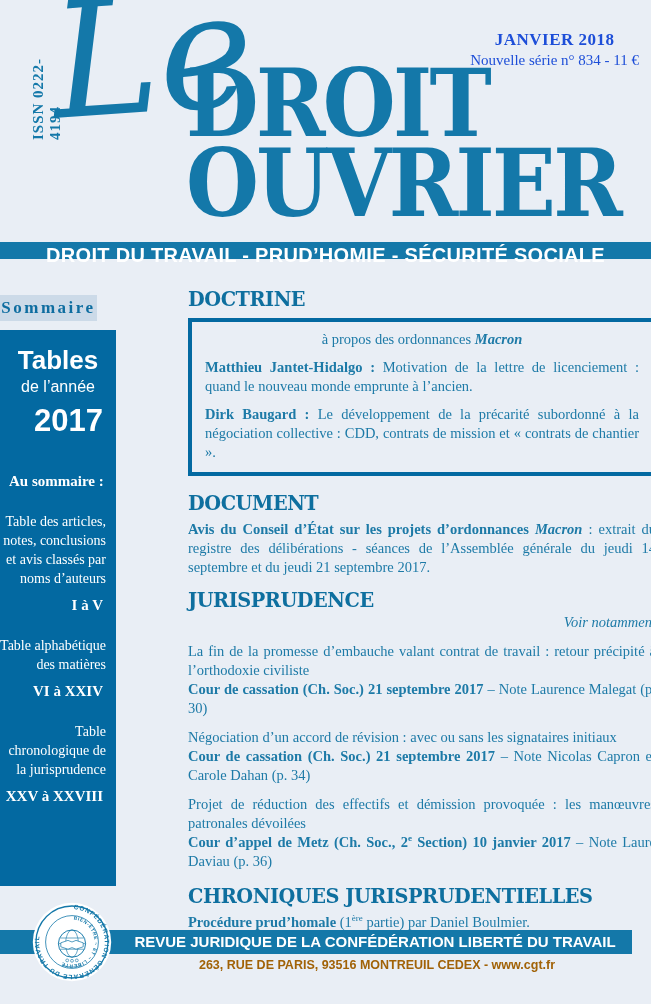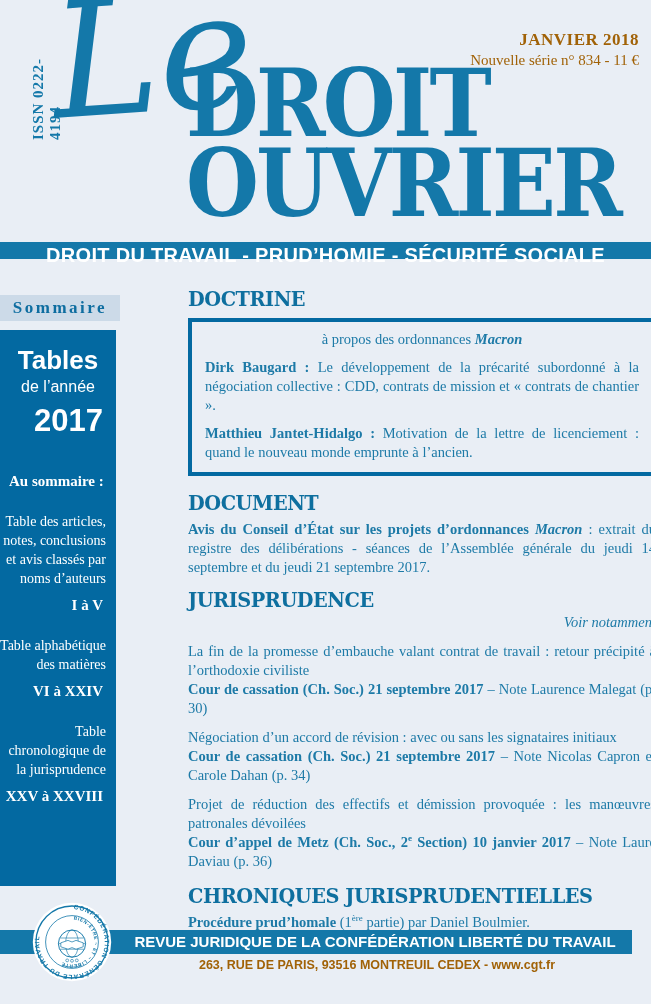--- a/index.html
+++ b/index.html
@@ -10,21 +10,21 @@
     color:#1d7aa7;
   }
   
   .issn{
     position:absolute;left:30px;top:30px;height:110px;
     writing-mode:vertical-rl;transform:rotate(180deg);
     font-family:"Liberation Serif",serif;font-size:15px;font-weight:bold;
     letter-spacing:1px;color:#1478a9;
   }
   .issue-meta{
-    position:absolute;right:12px;top:30px;text-align:right;color:#a16207;
+    position:absolute;right:12px;top:30px;text-align:center;color:#1d4ed8;
     font-family:"Liberation Serif",serif;
   }
   .issue-date{font-size:17px;font-weight:bold;letter-spacing:.5px;}
   .issue-number{font-size:15px;margin-top:2px;}
   .title-script{
     position:absolute;left:52px;top:-24px;
     font-family:"DejaVu Serif",serif;font-style:italic;font-size:160px;
     color:#1478a9;line-height:1;transform:rotate(-4deg);
   }
   .title-main{
@@ -34,21 +34,21 @@
     transform:scaleX(.9);transform-origin:left top;white-space:nowrap;
   }
   .top-banner{
     position:absolute;left:0;top:242px;width:651px;height:17px;
     background:#1478a9;color:#fff;text-align:center;line-height:26px;
     font-family:"Liberation Sans",sans-serif;font-weight:bold;font-size:20px;
     letter-spacing:.3px;
   }
   
   .sommaire-strip{
-    position:absolute;left:0;top:295px;width:120px;height:26px;
+    position:absolute;left:0;top:295px;width:97px;height:26px;
     background:#ccdae8;color:#0e6da0;text-align:center;line-height:26px;
     font-family:"Liberation Serif",serif;font-weight:bold;font-size:17px;
     letter-spacing:2.5px;
   }
   .sidebar-box{
     position:absolute;left:0;top:330px;width:116px;height:556px;
     background:#0369a1;color:#fff;
   }
   .tables-title{font-family:"Liberation Sans",sans-serif;font-weight:bold;
     font-size:26px;text-align:center;margin-top:15px;}
@@ -132,23 +132,23 @@
   <div class="entry-pages">XXV à XXVIII</div>
 </div>
 
 <div class="main-col">
 
   <div class="sec-heading">DOCTRINE</div>
 
   <div class="doctrine-box">
     <div class="box-intro"><span>à propos des ordonnances </span><span class="bi">Macron</span></div>
 
+    <div class="para"><span class="b">Matthieu Jantet-Hidalgo</span><span class="b"> : </span><span>Motivation de la lettre de licenciement : quand le nouveau monde emprunte à l’ancien.</span></div>
+
     <div class="para"><span class="b">Dirk Baugard</span><span class="b"> : </span><span>Le développement de la précarité subordonné à la négociation collective : CDD, contrats de mission et « contrats de chantier ».</span></div>
-
-    <div class="para"><span class="b">Matthieu Jantet-Hidalgo</span><span class="b"> : </span><span>Motivation de la lettre de licenciement : quand le nouveau monde emprunte à l’ancien.</span></div>
   </div>
 
   <div class="sec-heading mt16">DOCUMENT</div>
   <div class="para mt6"><span class="b">Avis du Conseil d’État sur les projets d’ordonnances </span><span class="bi">Macron</span><span> : extrait du registre des délibérations - séances de l’Assemblée générale du jeudi 14 septembre et du jeudi 21 septembre 2017.</span></div>
 
   <div class="sec-heading mt12">JURISPRUDENCE</div>
   <div class="para it mt2" style="margin-top:2px;text-align:right;">Voir notamment</div>
 
   <div class="para mt10">
     <span>La fin de la promesse d’embauche valant contrat de travail : retour précipité à l’orthodoxie civiliste</span><br>

